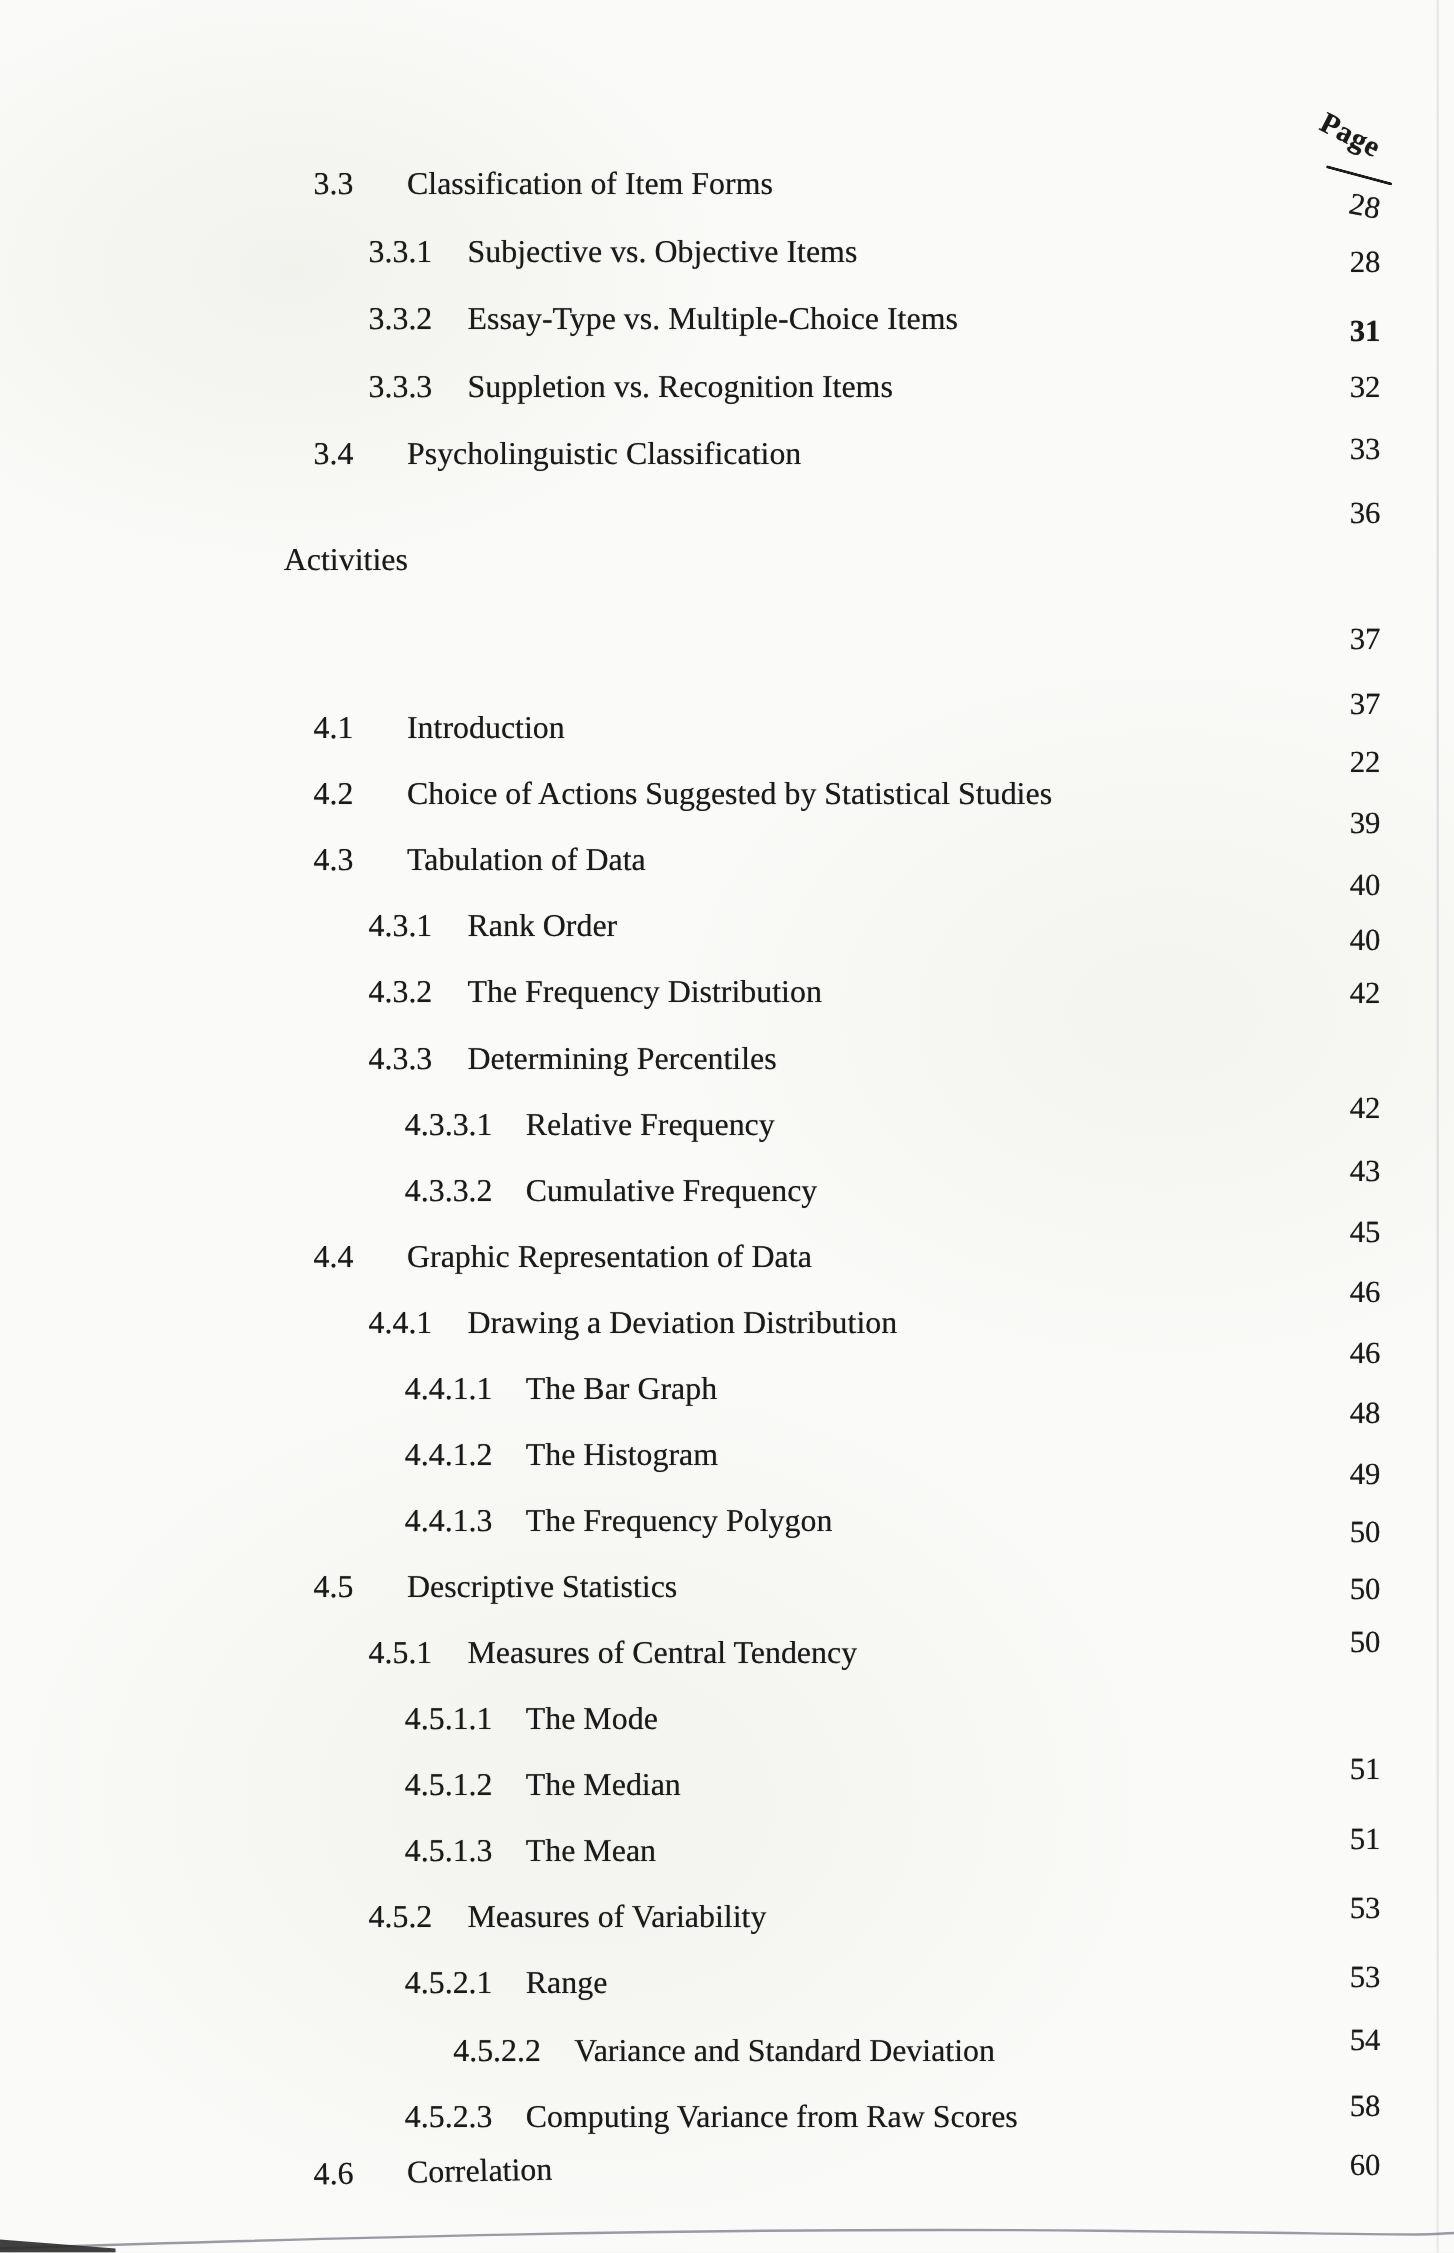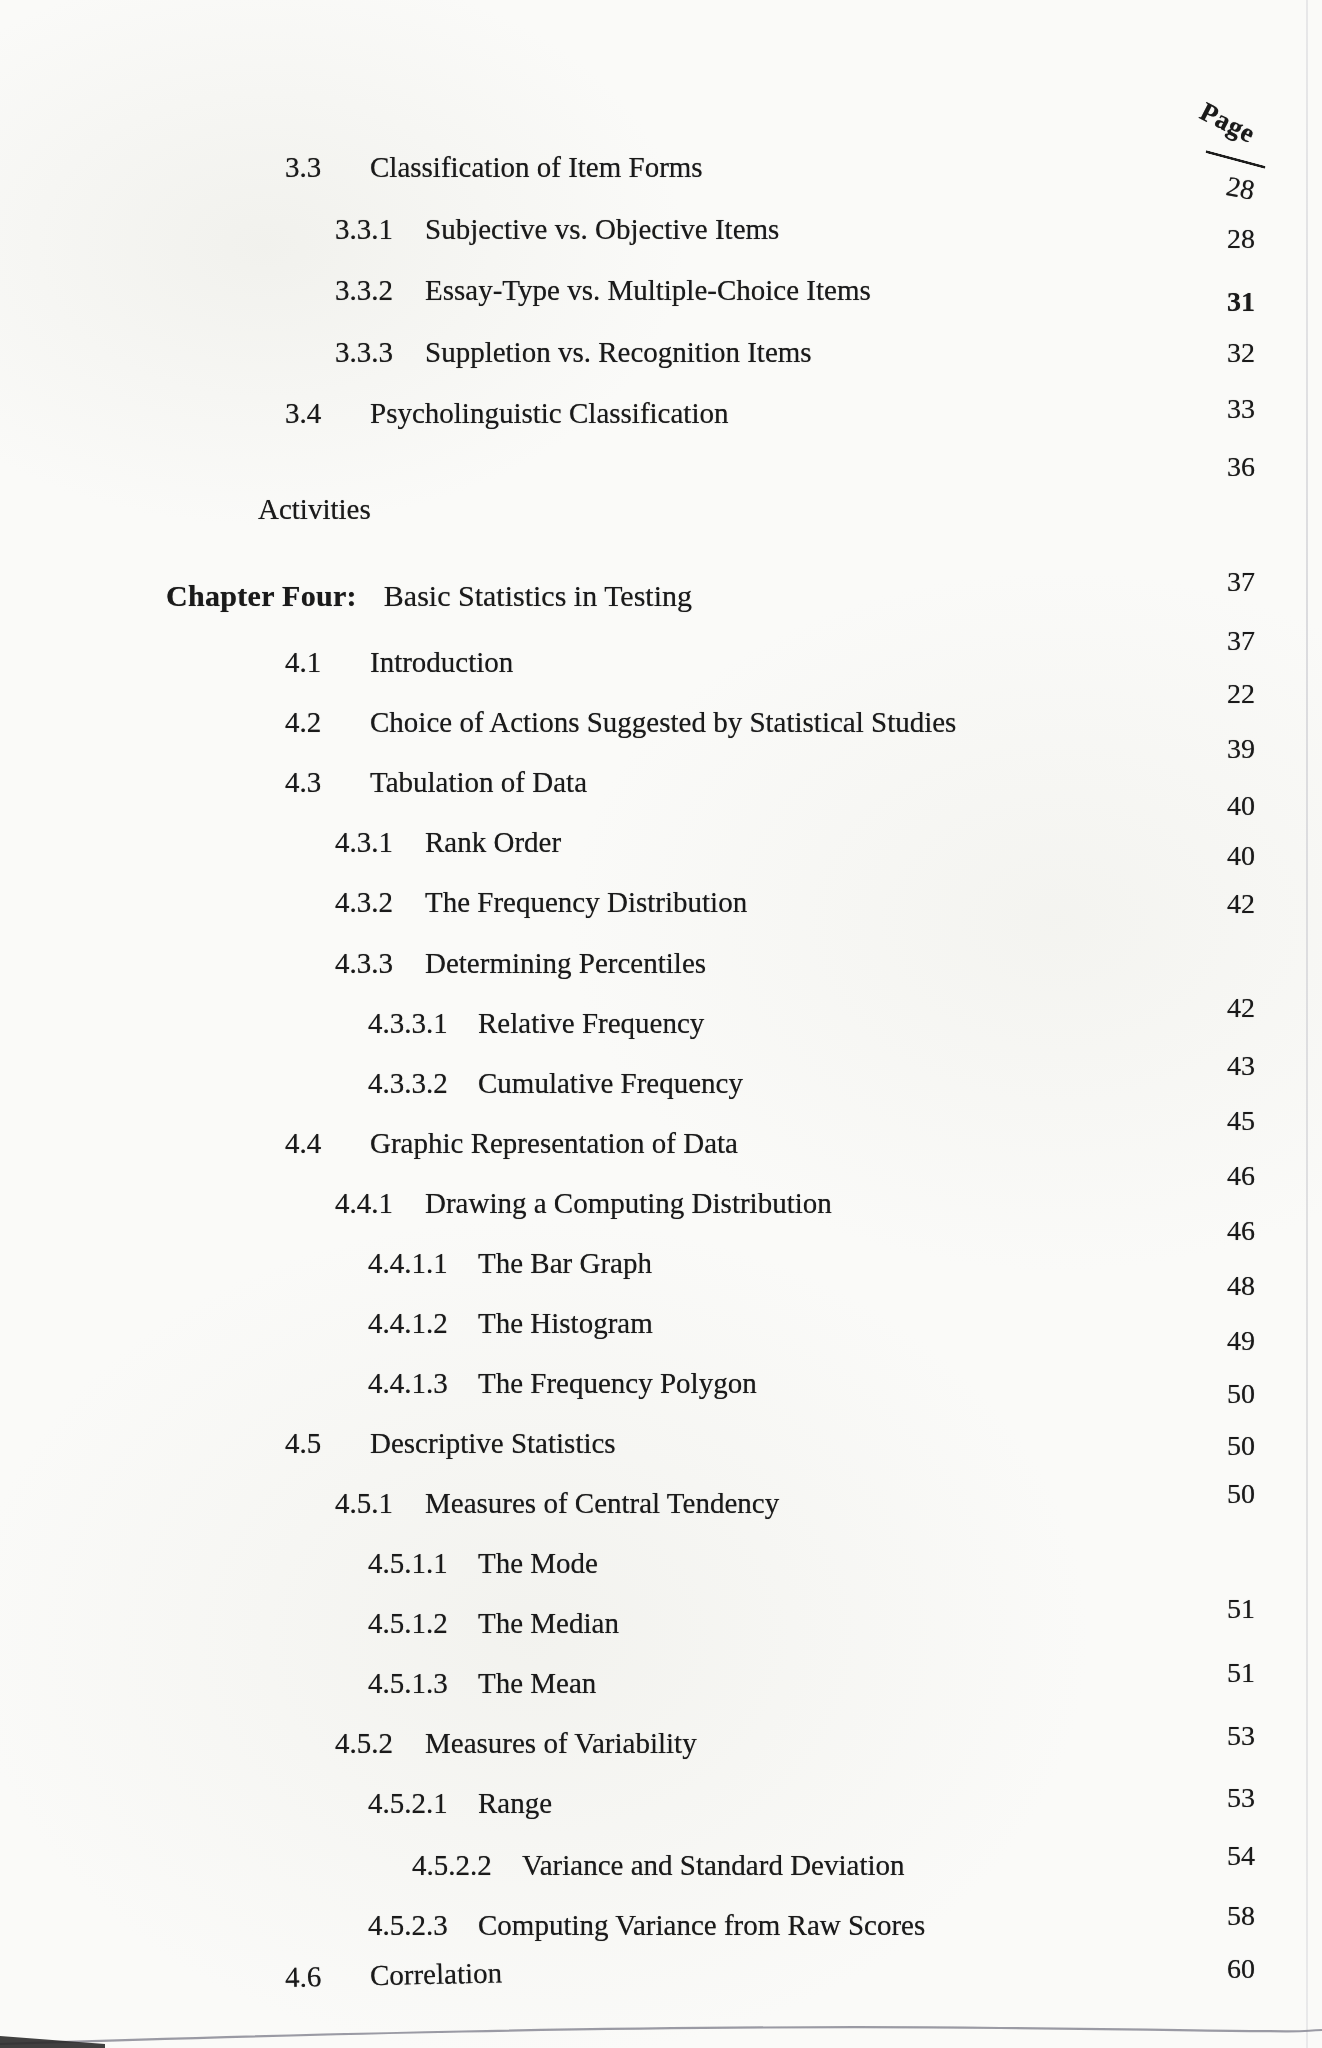--- a/index.html
+++ b/index.html
@@ -61,23 +61,20 @@
   .warp-last{transform:rotate(-1.2deg);transform-origin:left center;}
 </style>
 </head>
 <body>
 
 <div class="scan-page">
 
   <div class="page-col-header txt">Page</div>
   <div class="page-col-underline"></div>
 
-  <div class="chapter-heading txt">
-    <span class="ch-label">Chapter Four:</span><span class="ch-title">Basic Statistics in Testing</span>
-  </div>
   <div class="pagenum txt" style="top:566px">37</div>
 
   <div id="toc-rows">
       <div class="toc-row txt lvl2" style="top: 150px;"><span class="num">3.3</span><span>Classification of Item Forms</span></div>
       <div class="pagenum txt tilt" style="top: 168px;">28</div>
       <div class="toc-row txt lvl3" style="top: 212px;"><span class="num">3.3.1</span><span>Subjective vs. Objective Items</span></div>
       <div class="pagenum txt" style="top: 223px;">28</div>
       <div class="toc-row txt lvl3" style="top: 273px;"><span class="num">3.3.2</span><span>Essay-Type vs. Multiple-Choice Items</span></div>
       <div class="pagenum txt" style="top: 286px; font-weight: bold;">31</div>
       <div class="toc-row txt lvl3" style="top: 335px;"><span class="num">3.3.3</span><span>Suppletion vs. Recognition Items</span></div>
@@ -97,21 +94,21 @@
       <div class="toc-row txt lvl3" style="top: 885px;"><span class="num">4.3.2</span><span>The Frequency Distribution</span></div>
       <div class="pagenum txt" style="top: 840px;">40</div>
       <div class="toc-row txt lvl3" style="top: 946px;"><span class="num">4.3.3</span><span>Determining Percentiles</span></div>
       <div class="pagenum txt" style="top: 888px;">42</div>
       <div class="toc-row txt lvl4" style="top: 1006px;"><span class="num">4.3.3.1</span><span>Relative Frequency</span></div>
       <div class="pagenum txt" style="top: 992px;">42</div>
       <div class="toc-row txt lvl4" style="top: 1066px;"><span class="num">4.3.3.2</span><span>Cumulative Frequency</span></div>
       <div class="pagenum txt" style="top: 1050px;">43</div>
       <div class="toc-row txt lvl2" style="top: 1126px;"><span class="num">4.4</span><span>Graphic Representation of Data</span></div>
       <div class="pagenum txt" style="top: 1105px;">45</div>
-      <div class="toc-row txt lvl3" style="top: 1186px;"><span class="num">4.4.1</span><span>Drawing a Computing Distribution</span></div>
+      <div class="toc-row txt lvl3" style="top: 1186px;"><span class="num">4.4.1</span><span>Drawing a Deviation Distribution</span></div>
       <div class="pagenum txt" style="top: 1160px;">46</div>
       <div class="toc-row txt lvl4" style="top: 1246px;"><span class="num">4.4.1.1</span><span>The Bar Graph</span></div>
       <div class="pagenum txt" style="top: 1215px;">46</div>
       <div class="toc-row txt lvl4" style="top: 1306px;"><span class="num">4.4.1.2</span><span>The Histogram</span></div>
       <div class="pagenum txt" style="top: 1270px;">48</div>
       <div class="toc-row txt lvl4" style="top: 1366px;"><span class="num">4.4.1.3</span><span>The Frequency Polygon</span></div>
       <div class="pagenum txt" style="top: 1325px;">49</div>
       <div class="toc-row txt lvl2" style="top: 1426px;"><span class="num">4.5</span><span>Descriptive Statistics</span></div>
       <div class="pagenum txt" style="top: 1378px;">50</div>
       <div class="toc-row txt lvl3" style="top: 1486px;"><span class="num">4.5.1</span><span>Measures of Central Tendency</span></div>

